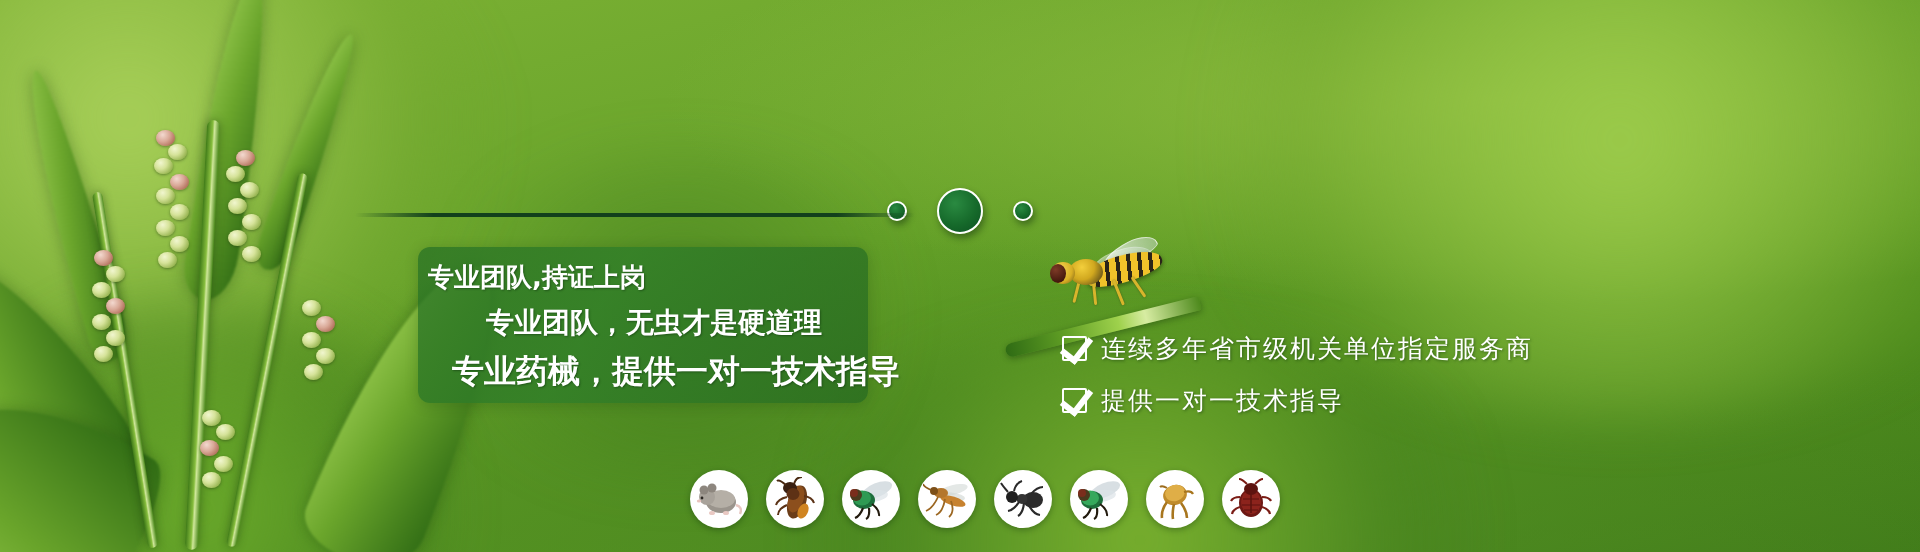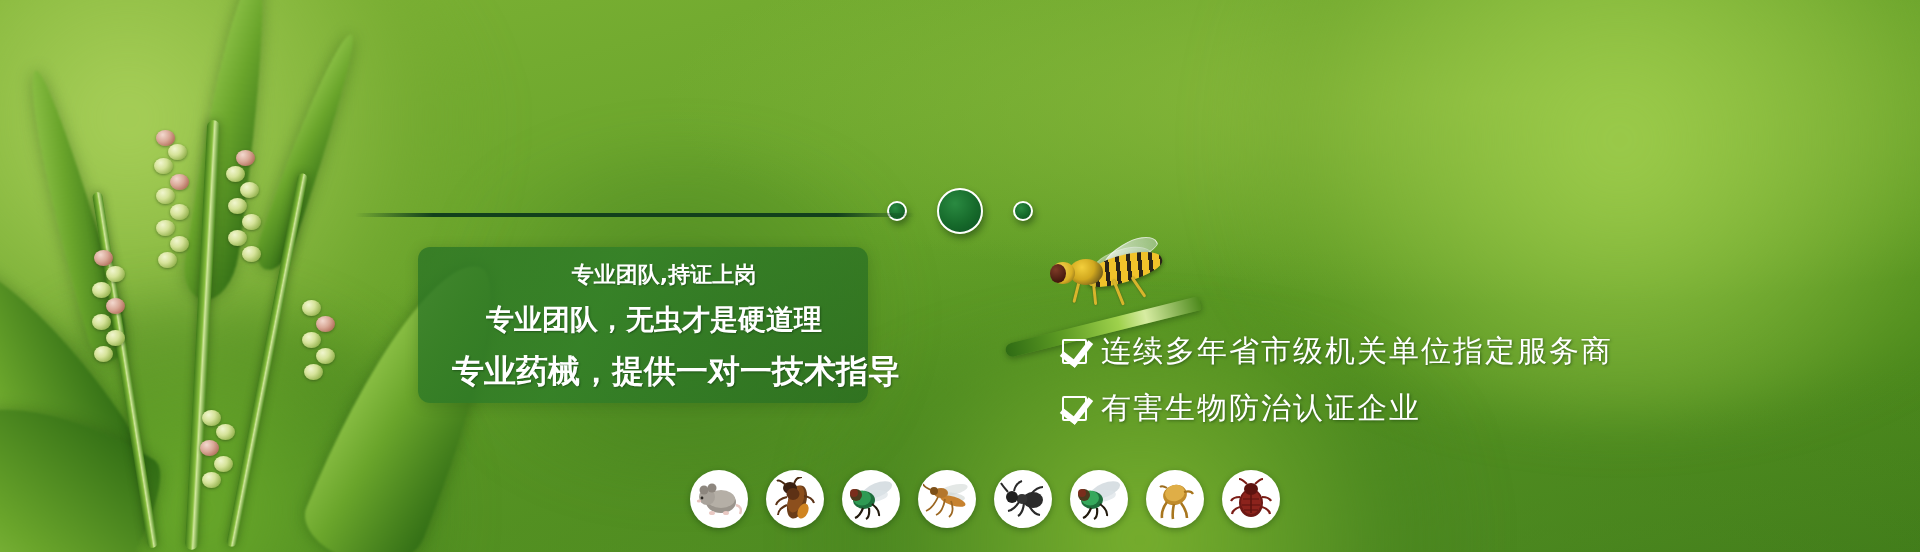--- a/index.html
+++ b/index.html
@@ -109,21 +109,21 @@
   .panel-lines {
     position:absolute; left:400px; top:250px; width:500px; height:152px;
     display:flex; flex-direction:column; justify-content:space-between;
     padding:10px 0 8px 0;
   }
   .pline {
     color:#ffffff; font-weight:bold; white-space:nowrap;
     font-family:"DejaVu Sans","Liberation Sans",sans-serif;
     text-shadow:1px 1px 2px rgba(10,40,10,.45);
   }
-  .pline.one   { font-size:22px; text-align:center; padding-left:28px; letter-spacing:0px; }
+  .pline.one   { font-size:26px; text-align:left; padding-left:28px; letter-spacing:0px; }
   .pline.two   { font-size:28px; text-align:center; padding-left:8px;  letter-spacing:0px; }
   .pline.three { font-size:32px; text-align:right; padding-left:0px;  letter-spacing:0px; }
 
   
   .blade {
     position:absolute; left:1000px; top:296px; width:200px; height:14px;
     transform:rotate(-14deg); transform-origin:100% 50%;
     background:linear-gradient(90deg,#2f6b14 0%,#5f9d24 30%,#9ed14c 58%,#d7eca2 72%,#4e8a1d 100%);
     border-radius:8px 3px 3px 8px;
     box-shadow:0 2px 6px rgba(15,45,10,.4);
@@ -176,21 +176,21 @@
     position:relative; width:25px; height:25px; flex:0 0 auto;
     border:2px solid #ffffff; border-radius:2px;
   }
   .check-box::after {
     content:""; position:absolute; left:3px; top:-6px;
     width:13px; height:24px;
     border-right:6px solid #ffffff; border-bottom:6px solid #ffffff;
     transform:rotate(38deg);
   }
   .bullet-text {
-    color:#ffffff; font-size:30px; line-height:1; white-space:nowrap;
+    color:#ffffff; font-size:25px; line-height:1; white-space:nowrap;
     font-family:"DejaVu Sans","Liberation Sans",sans-serif;
     letter-spacing:2px;
     text-shadow:1px 1px 3px rgba(10,40,10,.5);
   }
 
   
   .pests { position:absolute; left:690px; top:470px; display:flex; gap:18px; }
   .pest {
     width:58px; height:58px; border-radius:50%;
     background:radial-gradient(circle at 40% 35%,#ffffff 0%,#ffffff 72%,#f2f2f2 100%);
@@ -298,21 +298,21 @@
     <div class="fly-eye"></div>
   </div>
 
   <div class="bullets">
     <div class="bullet">
       <span class="check-box"></span>
       <span class="bullet-text">连续多年省市级机关单位指定服务商</span>
     </div>
     <div class="bullet">
       <span class="check-box"></span>
-      <span class="bullet-text">有害生物防治认证企业</span>
+      <span class="bullet-text">提供一对一技术指导</span>
     </div>
   </div>
 
   <div class="pests">
 
     <div class="pest" title="鼠">
       <svg width="46" height="40" viewBox="0 0 46 40">
         <ellipse cx="25" cy="23" rx="15" ry="11" fill="#9a948c"></ellipse>
         <ellipse cx="25" cy="20" rx="14" ry="9" fill="#b5afa6"></ellipse>
         <circle cx="11" cy="18" r="8" fill="#a8a29a"></circle>

